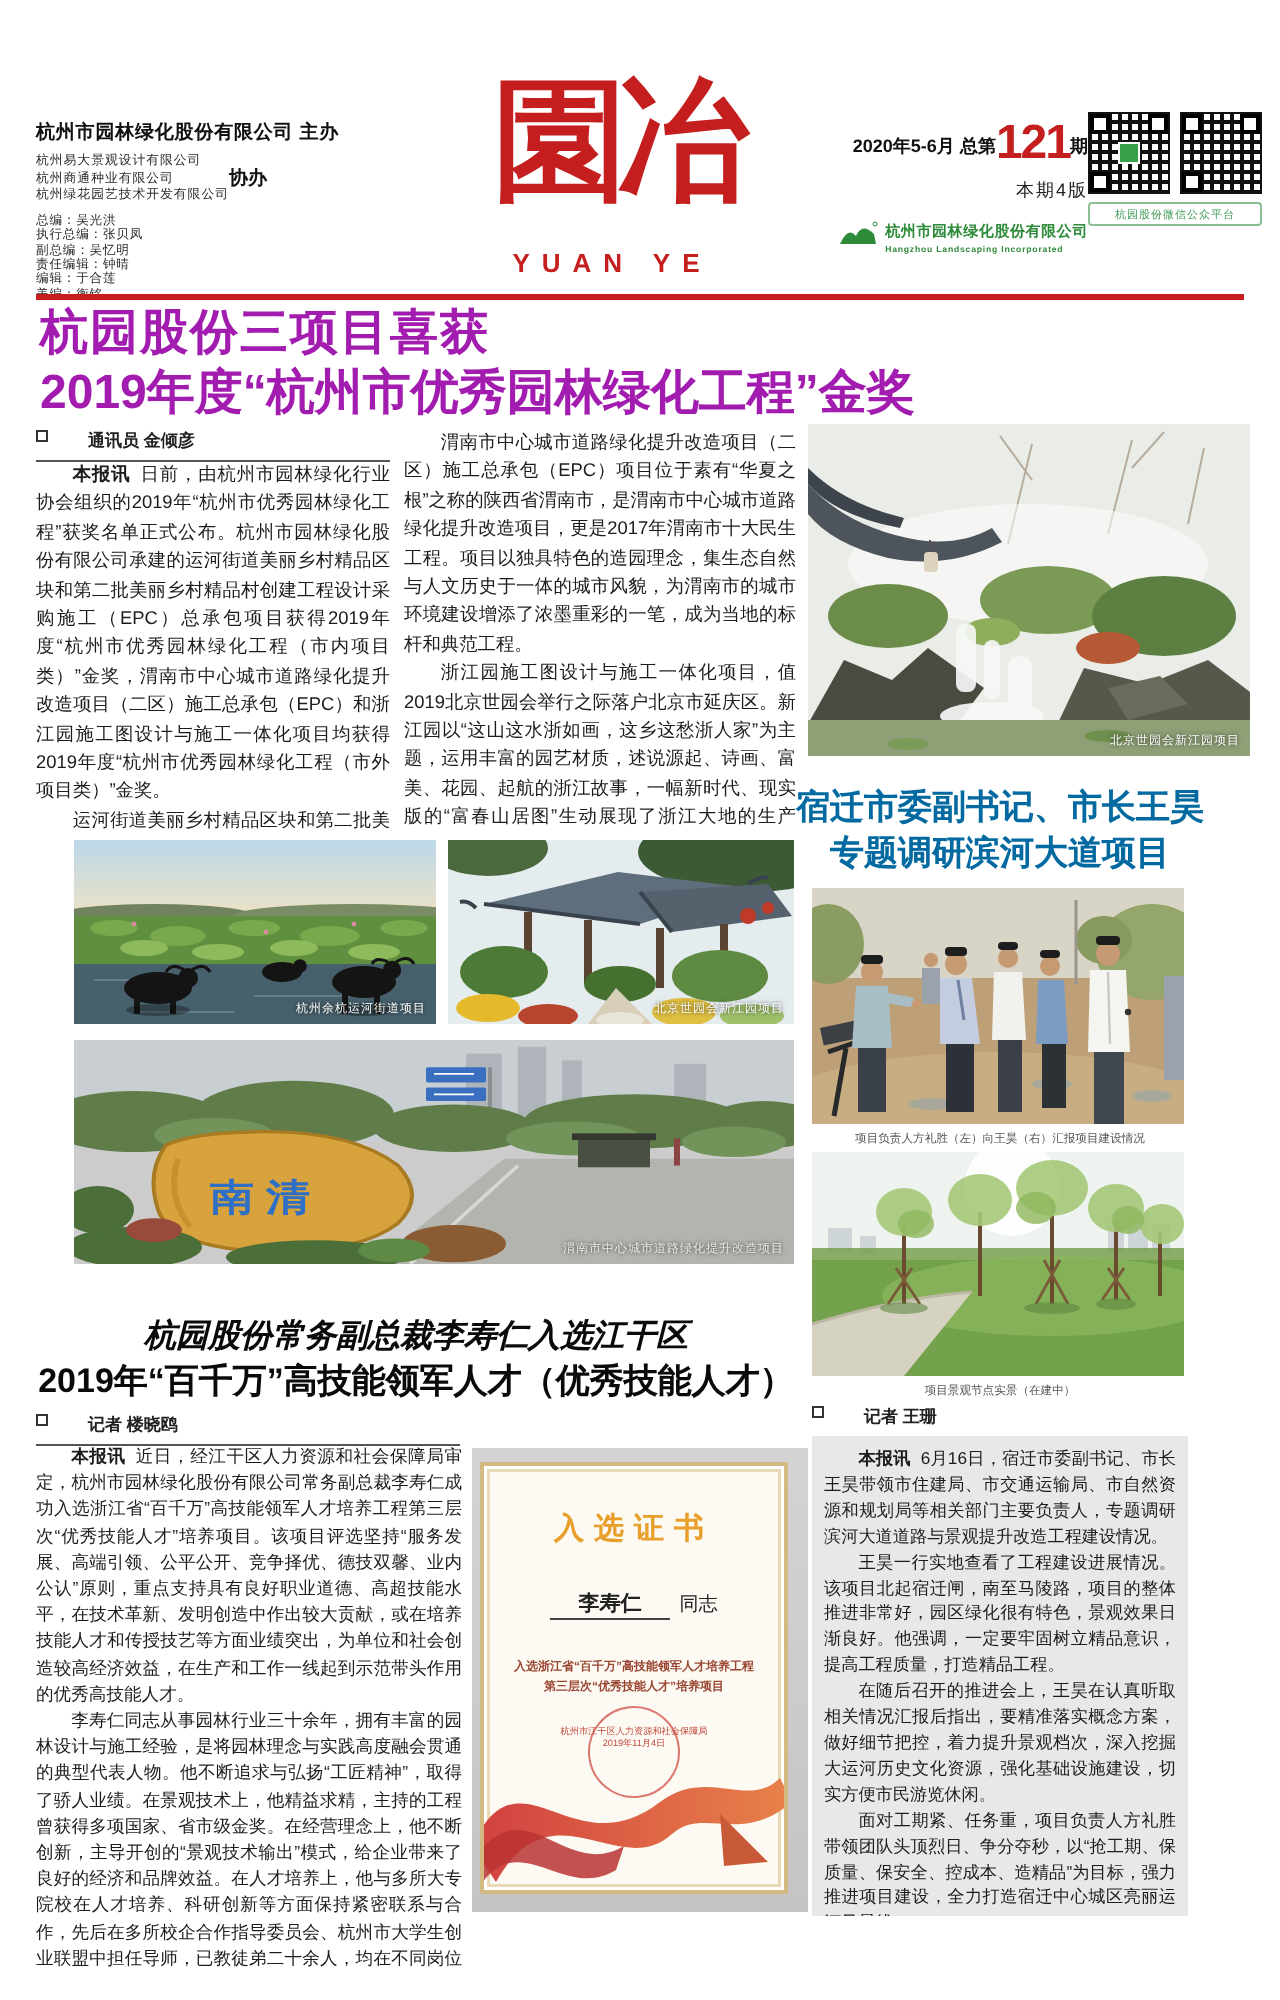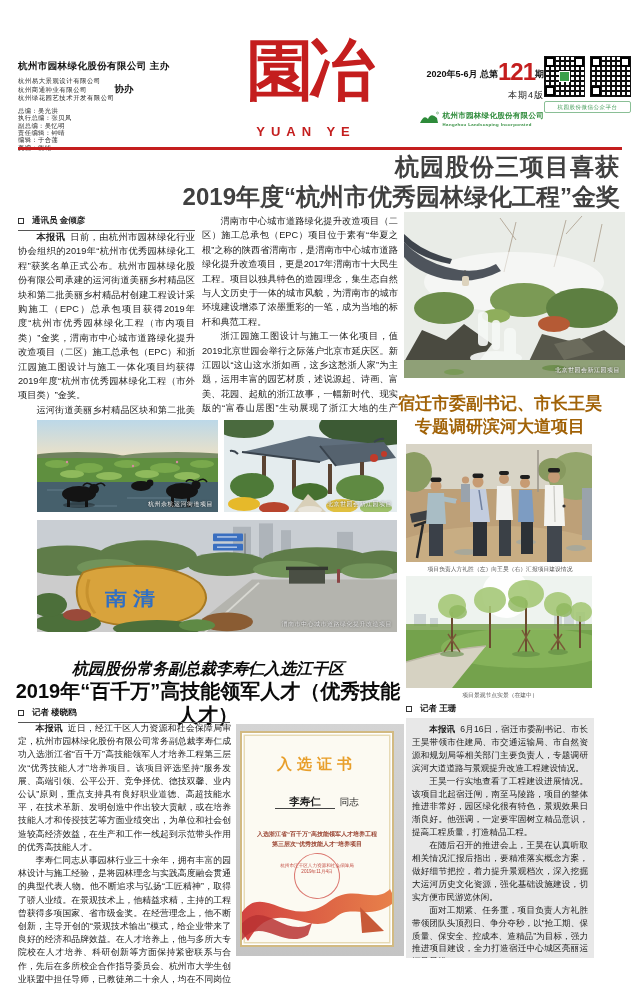--- a/index.html
+++ b/index.html
@@ -36,25 +36,25 @@
         background-image:repeating-linear-gradient(0deg,#111 0 2px,transparent 2px 5px),
                          repeating-linear-gradient(90deg,#111 0 2px,#fff 2px 5px); }
   .qr i { position:absolute; width:10px; height:10px; border:2.5px solid #000; background:#fff; }
   .qr i.tl { left:1px; top:1px; } .qr i.tr { right:1px; top:1px; } .qr i.bl { left:1px; bottom:1px; }
   .qr b.ctr { position:absolute; left:15px; top:15px; width:11px; height:11px; background:#3aa04a; border:1px solid #fff; }
   .qr-cap { margin-top:4px; width:87px; border:1px solid #8abf96; border-radius:2px; background:#fff; color:#3f9a55; font-size:5.5px; text-align:center; padding:1.5px 0; letter-spacing:.5px; }
 
   .red-rule { left:18px; top:147px; width:604px; height:2.5px; background:#c41e1e; }
 
   
-  .headline { left:20px; top:152px; width:600px; text-align:right; font-weight:bold; color:#404040; }
+  .headline { left:20px; top:152px; width:600px; text-align:left; font-weight:bold; color:#a21caf; }
   .headline .h1 { font-size:24px; line-height:30px; letter-spacing:1px; }
   .headline .h2 { font-size:24px; line-height:30px; letter-spacing:0; }
 
-  .byline { display:flex; align-items:center; gap:8px; font-size:8.5px; font-weight:bold; color:#222; border-bottom:1px solid #555; padding-bottom:3px; }
+  .byline { display:flex; align-items:flex-start; gap:20px; font-size:8.5px; font-weight:bold; color:#222; border-bottom:1px solid #555; padding-bottom:3px; }
   .sq { width:6px; height:6px; border:1px solid #333; display:inline-block; flex:none; background:#fff; }
 
   .body-text { text-align:justify; color:#1c1c1c; overflow:hidden; }
   .body-text p { text-indent:2em; }
   .body-text .lead { margin-right:5px; }
   .main-cols { font-size:9.2px; line-height:14.4px; }
   .col1 { left:18px; top:230px; width:177px; height:188px; }
   .col2 { left:202px; top:214px; width:196px; height:204px; }
   .main-byline { left:18px; top:215px; width:177px; }
 
@@ -63,32 +63,32 @@
   .photo svg { display:block; width:100%; height:100%; }
   .pcap { position:absolute; right:5px; bottom:3px; font-size:6px; color:#fff; letter-spacing:.5px; text-shadow:0 0 2px rgba(0,0,0,.8); }
   .pcap.gray { color:#e8e8e8; }
 
   .main-photo { left:404px; top:212px; width:221px; height:166px; }
   .ph-buffalo { left:37px;  top:420px; width:181px; height:92px; }
   .ph-pavilion{ left:224px; top:420px; width:173px; height:92px; }
   .ph-stone   { left:37px;  top:520px; width:360px; height:112px; }
 
   
-  .a2-headline { left:398px; top:392px; width:204px; text-align:center; font-weight:bold; color:#a16207; font-size:17px; line-height:23px; }
+  .a2-headline { left:398px; top:392px; width:204px; text-align:center; font-weight:bold; color:#0369a1; font-size:17px; line-height:23px; }
   .a2-photo1 { left:406px; top:444px; width:186px; height:118px; }
   .a2-cap1 { left:398px; top:565px; width:204px; text-align:center; font-size:5.8px; color:#555; }
   .a2-photo2 { left:406px; top:576px; width:186px; height:112px; }
   .a2-cap2 { left:398px; top:691px; width:204px; text-align:center; font-size:5.8px; color:#555; }
   .a2-byline { left:406px; top:703px; width:186px; }
   .a2-body { left:406px; top:718px; width:188px; height:240px; background:#e8e8e8; padding:5px 6px; font-size:8.6px; line-height:12.9px; }
 
   
   .a4-headline { left:10px; top:658px; width:396px; text-align:center; font-weight:bold; color:#0a0a0a; }
   .a4-headline .l1 { font-size:16px; line-height:21px;font-style:italic; }
-  .a4-headline .l2 { font-size:20px; line-height:24px; }
+  .a4-headline .l2 { font-size:17px; line-height:24px; }
   .a4-byline { left:18px; top:707px; width:212px; }
   .a4-body { left:18px; top:722px; width:213px; height:264px; font-size:8.8px; line-height:13.2px; }
 
   
   .cert-photo { left:236px; top:724px; width:168px; height:232px; background:linear-gradient(#d4d4d4,#c4c4c4); padding:7px 10px 9px 4px; }
   .cert { position:relative; width:100%; height:100%; background:#fcfaf2; border:2px solid #d2ba82; box-shadow:inset 0 0 0 1.5px #fff, inset 0 0 0 3px #e7dab4; overflow:hidden; }
   .cert-title { position:absolute; top:22px; left:0; width:100%; text-align:center; color:#e89f2b; font-weight:bold; font-size:15px; letter-spacing:5px; }
   .cert-name-row { position:absolute; top:62px; left:0; width:100%; text-align:center; font-size:10.5px; color:#222; }
   .cert-name { font-weight:bold; border-bottom:1px solid #444; padding:0 14px 1px; }
   .cert-hon { font-size:9.5px; margin-left:5px; }

